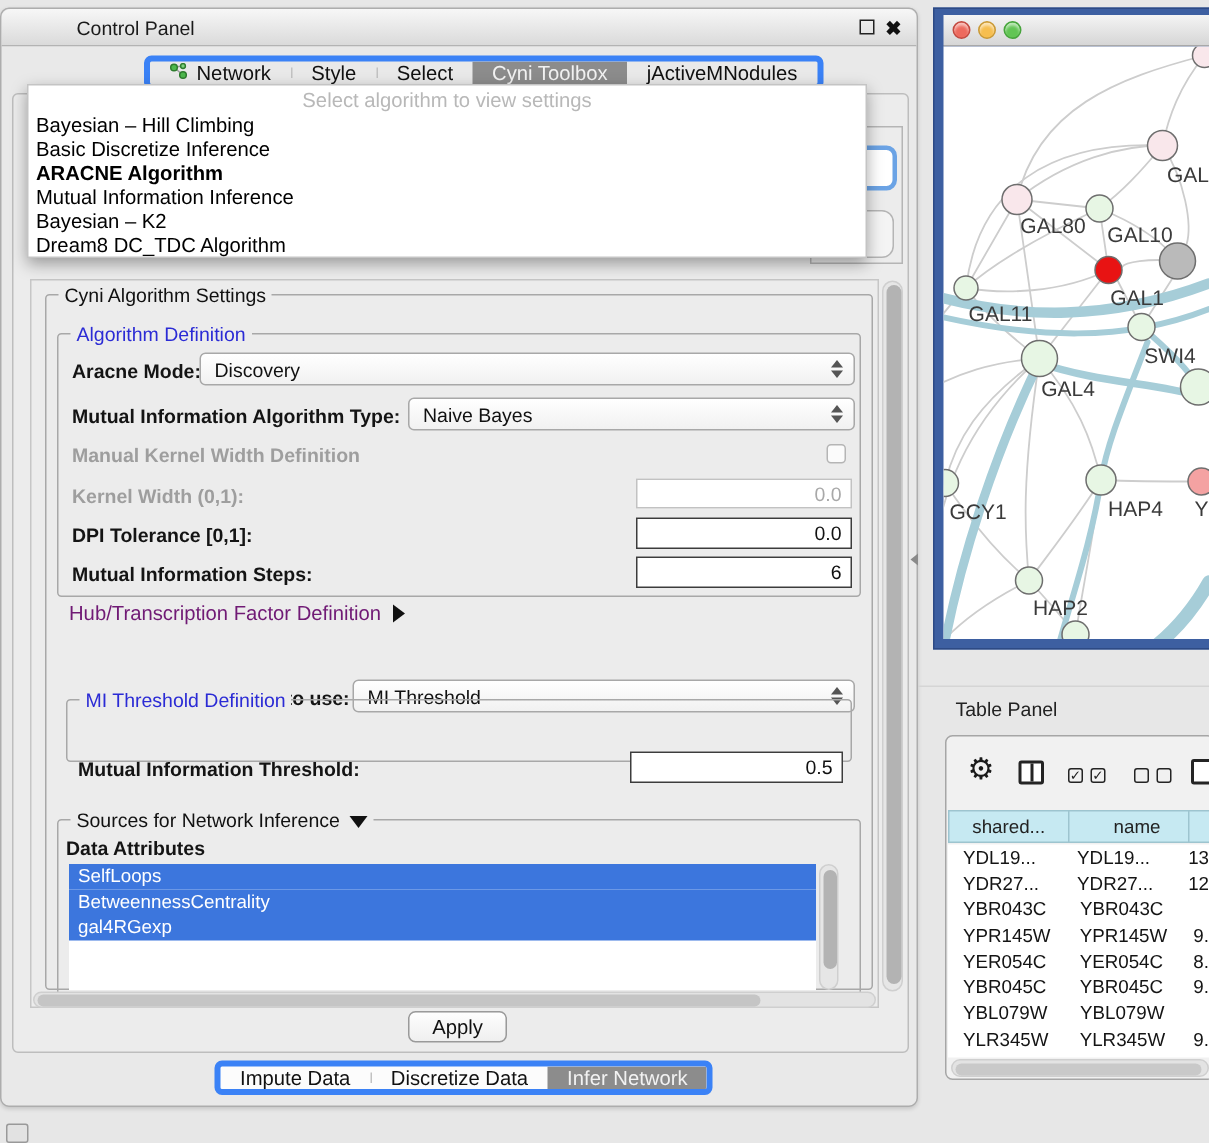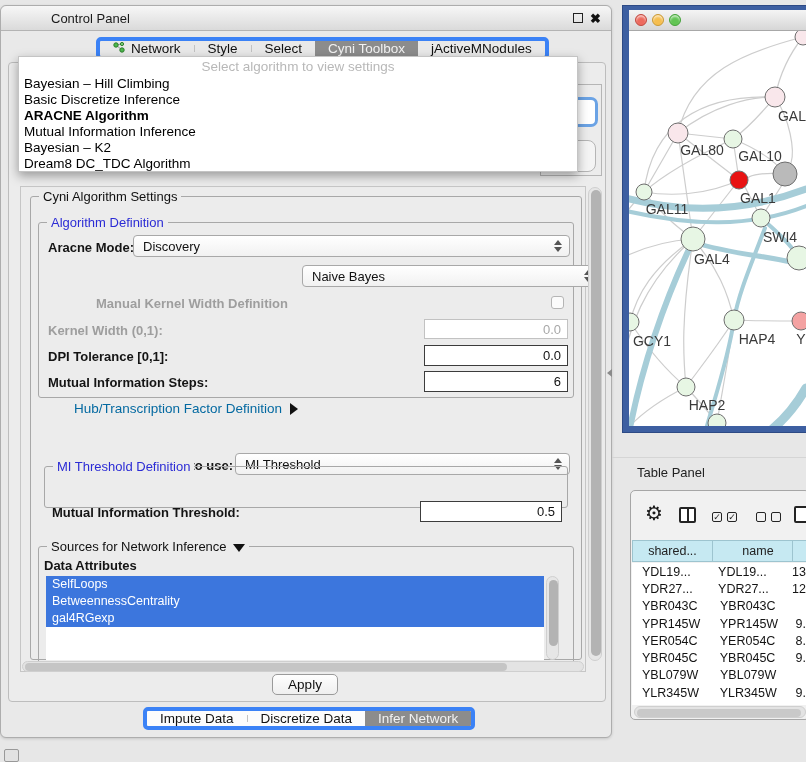--- a/index.html
+++ b/index.html
@@ -149,43 +149,44 @@
     <span class="gtitle blue">Algorithm Definition</span>
   </div>
   <span class="lbl" style="left:48px;top:240px;">Aracne Mode:</span>
   <div class="combo" style="left:133px;top:235px;width:437px;height:22px;">
     <span>Discovery</span>
     <span class="spin">
         <span class="tri-up"></span>
         <span class="tri-dn"></span>
       </span>
   </div>
-  <div class="combo" style="left:272px;top:265px;width:298px;height:22px;margin-left:30px;">
+  <span class="lbl" style="left:48px;top:270px;">Mutual Information Algorithm Type:</span>
+  <div class="combo" style="left:272px;top:265px;width:298px;height:22px;">
     <span>Naive Bayes</span>
     <span class="spin">
         <span class="tri-up"></span>
         <span class="tri-dn"></span>
       </span>
   </div>
-  <span class="lbl lbl-dis" style="left:48px;top:296px;margin-left:48px;">Manual Kernel Width Definition</span>
+  <span class="lbl lbl-dis" style="left:48px;top:296px;">Manual Kernel Width Definition</span>
   <div class="checkbox" style="left:551px;top:296px;"></div>
   <span class="lbl lbl-dis" style="left:48px;top:323px;">Kernel Width (0,1):</span>
   <div class="field dis" style="left:424px;top:319px;width:144px;height:20px;">
     <span>0.0</span>
   </div>
   <span class="lbl" style="left:48px;top:349px;">DPI Tolerance [0,1]:</span>
   <div class="field" style="left:424px;top:345px;width:144px;height:21px;">
     <span>0.0</span>
   </div>
   <span class="lbl" style="left:48px;top:375px;">Mutual Information Steps:</span>
   <div class="field" style="left:424px;top:371px;width:144px;height:21px;">
     <span>6</span>
   </div>
 
-  <div class="abs" style="left:46px;top:401px;font-size:13.5px;color:#0369a1;margin-left:28px;">
+  <div class="abs" style="left:46px;top:401px;font-size:13.5px;color:#701a75;">
     <span>Hub/Transcription Factor Definition</span><span class="tri-right"></span>
   </div>
 
   <span class="lbl" style="left:85px;top:458px;">Which threshold to use:</span>
   <div class="combo" style="left:235px;top:453px;width:335px;height:22px;">
     <span>MI Threshold</span>
     <span class="spin">
         <span class="tri-up"></span>
         <span class="tri-dn"></span>
       </span>

